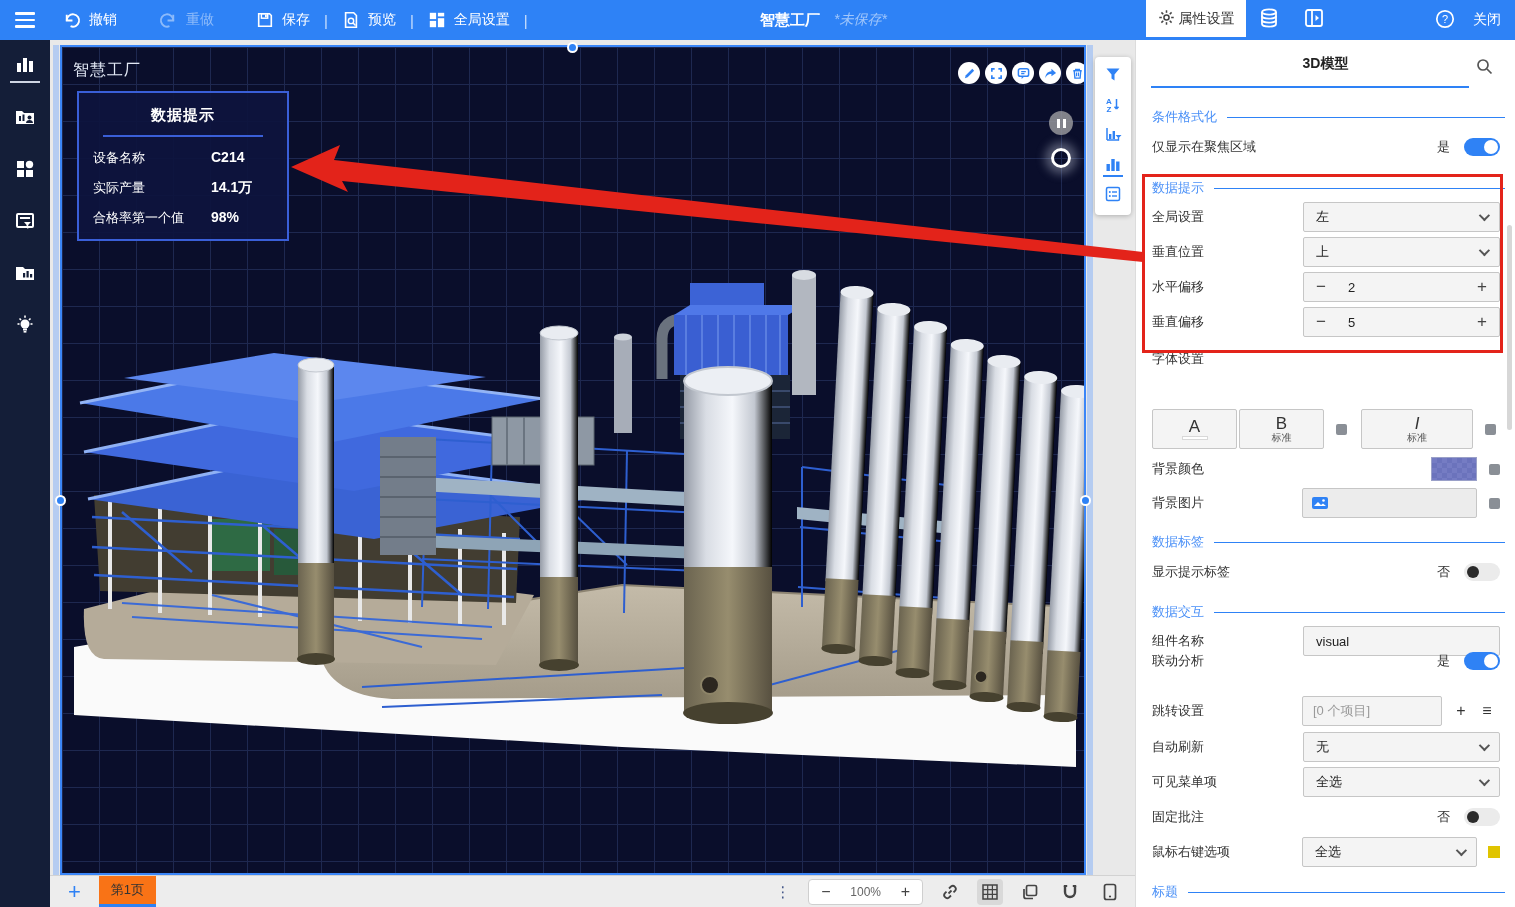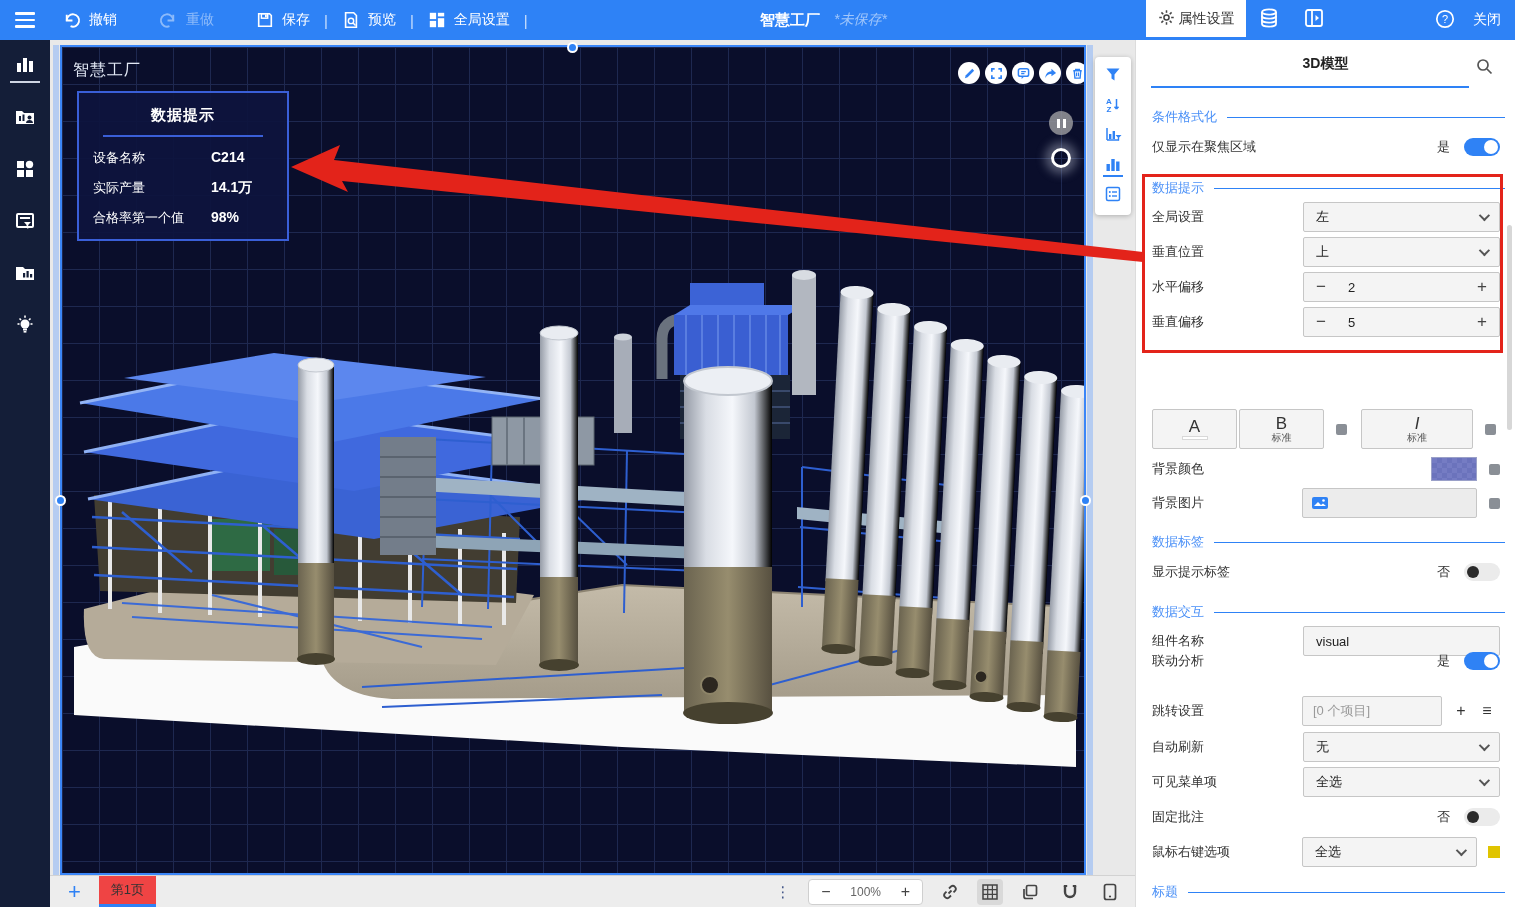--- a/index.html
+++ b/index.html
@@ -92,21 +92,21 @@
   .yellow-sq { width:12px; height:12px; background:#e0c400; }
   .p-scroll { position:absolute; right:3px; top:185px; width:5px; height:205px; background:#d7d7d7; border-radius:3px; }
 
   
   .red-box { position:absolute; left:1142px; top:174px; width:361px; height:179px; border:3px solid #e3231a; z-index:60; pointer-events:none; }
   .red-arrow { position:absolute; left:0; top:0; width:1515px; height:907px; z-index:59; pointer-events:none; }
 
   
   .bottombar { position:absolute; left:50px; top:875px; width:1085px; height:32px; background:#ededed; border-top:1px solid #d2d2d2; display:flex; align-items:center; z-index:35; }
   .add-page { color:#2f82f5; font-size:22px; margin-left:18px; line-height:20px; cursor:pointer; }
-  .page-tab { margin-left:18px; height:31px; background:#ef4444; border-bottom:3px solid #2e82f6; display:flex; align-items:center; padding:0 12px; font-size:13px; color:#333; cursor:pointer; }
+  .page-tab { margin-left:18px; height:31px; background:#f97316; border-bottom:3px solid #2e82f6; display:flex; align-items:center; padding:0 12px; font-size:13px; color:#333; cursor:pointer; }
   .bb-right { margin-left:auto; display:flex; align-items:center; gap:14px; padding-right:12px; }
   .dots { color:#46598a; font-size:15px; letter-spacing:0; cursor:pointer; margin-right:4px; }
   .zoom-group { background:#fff; border:1px solid #cfcfcf; border-radius:4px; height:26px; display:flex; align-items:center; padding:0 12px; gap:16px; color:#555; }
   .zoom-group .zbtn { font-size:16px; cursor:pointer; color:#444; }
   .zoom-val { font-size:12px; color:#666; min-width:38px; text-align:center; }
   .bb-icon { width:26px; height:26px; display:flex; align-items:center; justify-content:center; cursor:pointer; border-radius:4px; }
   .bb-icon.active { background:#d9d9d9; }
 </style>
 </head>
 <body>
@@ -639,20 +639,23 @@
     </div>
     <div class="prow" style="top:265px">
       <span class="plabel">垂直偏移</span>
       <span class="ctl stepper">
           <span class="mm">−</span>
           <span class="val">5</span>
           <span class="pp">+</span>
         </span>
     </div>
 
+    <div class="prow" style="top:302px">
+        <span class="plabel">字体设置</span>
+      </div>
     <div class="prow" style="top:368px;height:42px">
       <span class="fbtn" style="width:85px;height:40px">
           <span class="big">A</span>
           <span style="width:26px;height:4px;background:#fff;border:1px solid #d8d8d8;margin-top:1px"></span>
         </span>
       <span class="fbtn" style="width:85px;height:40px;margin-left:2px">
           <span class="big">B</span>
           <span class="sub">标准</span>
         </span>
       <span class="bind-sq" style="margin-left:12px"></span>

